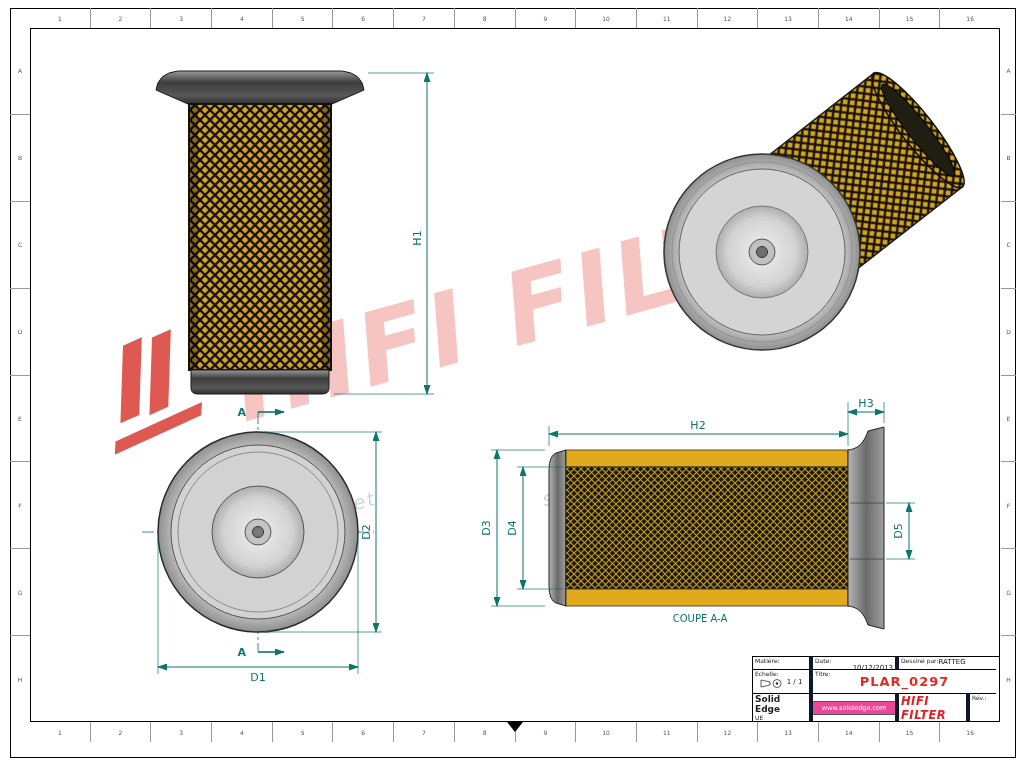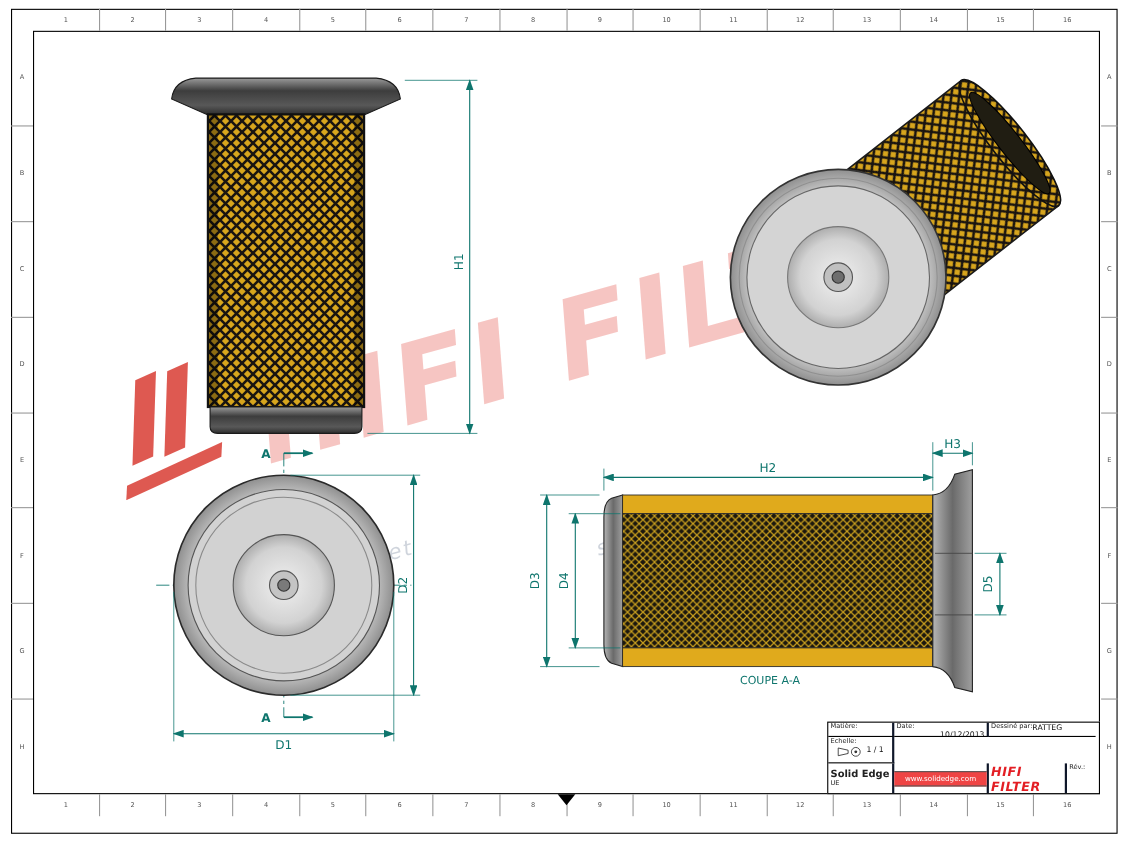--- a/index.html
+++ b/index.html
@@ -42,40 +42,40 @@
   .extline{stroke:#0e756d;stroke-width:0.7;}
   .cline{stroke:#0e756d;stroke-width:0.8;stroke-dasharray:12 3 3 3;fill:none;}
   .secarrow{stroke:#0e756d;stroke-width:1.6;}
   .sectext{fill:#0e756d;font-size:10px;font-family:"DejaVu Sans",sans-serif;}
 
   
   .titleblock{position:absolute;right:24px;bottom:46px;width:248px;height:66px;border:1.5px solid #000;
     background:#fff;box-sizing:border-box;}
   .tb-grid{display:grid;width:100%;height:100%;grid-template-columns:60px 86px 71px 26px;
     grid-template-rows:13px 24px 1fr;}
-  .cell{border-right:2px solid #0f172a;border-bottom:1px solid #000;position:relative;overflow:hidden;
+  .cell{border-right:4px solid #0f172a;border-bottom:1px solid #000;position:relative;overflow:hidden;
     box-sizing:border-box;padding:1px 2px;}
   .lbl{font-size:6px;color:#222;display:block;line-height:6px;}
   .val{font-size:7px;color:#111;}
   .c-mat{grid-column:1;grid-row:1;}
   .c-date{grid-column:2;grid-row:1;display:flex;flex-direction:column;}
   .c-date .val{text-align:right;}
   .c-des{grid-column:3/5;grid-row:1;border-right:none;display:flex;flex-direction:row;}
   .c-des .val{text-align:right;}
   .c-scale{grid-column:1;grid-row:2;}
   .scaleline{display:flex;align-items:flex-start;justify-content:center;gap:3px;margin-top:1px;}
   .c-title{grid-column:2/5;grid-row:2;border-right:none;display:flex;}
   .c-title .lbl{position:absolute;left:2px;top:1px;}
   .part{margin:auto;color:#e02b20;font-weight:bold;font-size:13px;letter-spacing:1px;}
   .c-soft{grid-column:1;grid-row:3;border-bottom:none;display:flex;flex-direction:column;
     align-items:flex-start;justify-content:center;}
   .sename{font-size:9px;font-weight:bold;color:#222;line-height:10px;}
   .seed{font-size:6px;color:#222;}
   .c-web{grid-column:2;grid-row:3;border-bottom:none;display:flex;align-items:center;justify-content:center;}
-  .webbox{font-size:6.5px;background:#ef4444;color:#fff;padding:2px 19px;border:1px solid #555;}
+  .webbox{font-size:6.5px;background:#ec4899;color:#fff;padding:2px 19px;border:1px solid #555;}
   .c-brand{grid-column:3;grid-row:3;border-bottom:none;display:flex;align-items:center;justify-content:center;}
   .brand{color:#e31e24;font-weight:bold;font-style:italic;font-size:11.5px;letter-spacing:.5px;}
   .c-rev{grid-column:4;grid-row:3;border:none;}
 </style>
 </head>
 <body>
 
 <div class="page">
 
   <div class="watermark-layer">
@@ -307,20 +307,24 @@
         <span class="lbl">Echelle:</span>
         <div class="scaleline">
           <svg width="24" height="11">
             <path d="M1,2 L10,4 L10,7 L1,9 Z" fill="none" stroke="#333" stroke-width="0.8"></path>
             <circle cx="17" cy="5.5" r="4" fill="none" stroke="#333" stroke-width="0.8"></circle>
             <circle cx="17" cy="5.5" r="1.3" fill="#333"></circle>
           </svg>
           <span class="val">1 / 1</span>
         </div>
       </div>
+      <div class="cell c-title">
+        <span class="lbl">Titre:</span>
+        <span class="part">PLAR_0297</span>
+      </div>
       <div class="cell c-soft">
         <span class="sename">Solid Edge</span>
         <span class="seed">UE</span>
       </div>
       <div class="cell c-web">
         <span class="webbox">www.solidedge.com</span>
       </div>
       <div class="cell c-brand">
         <span class="brand">HIFI FILTER</span>
       </div>

